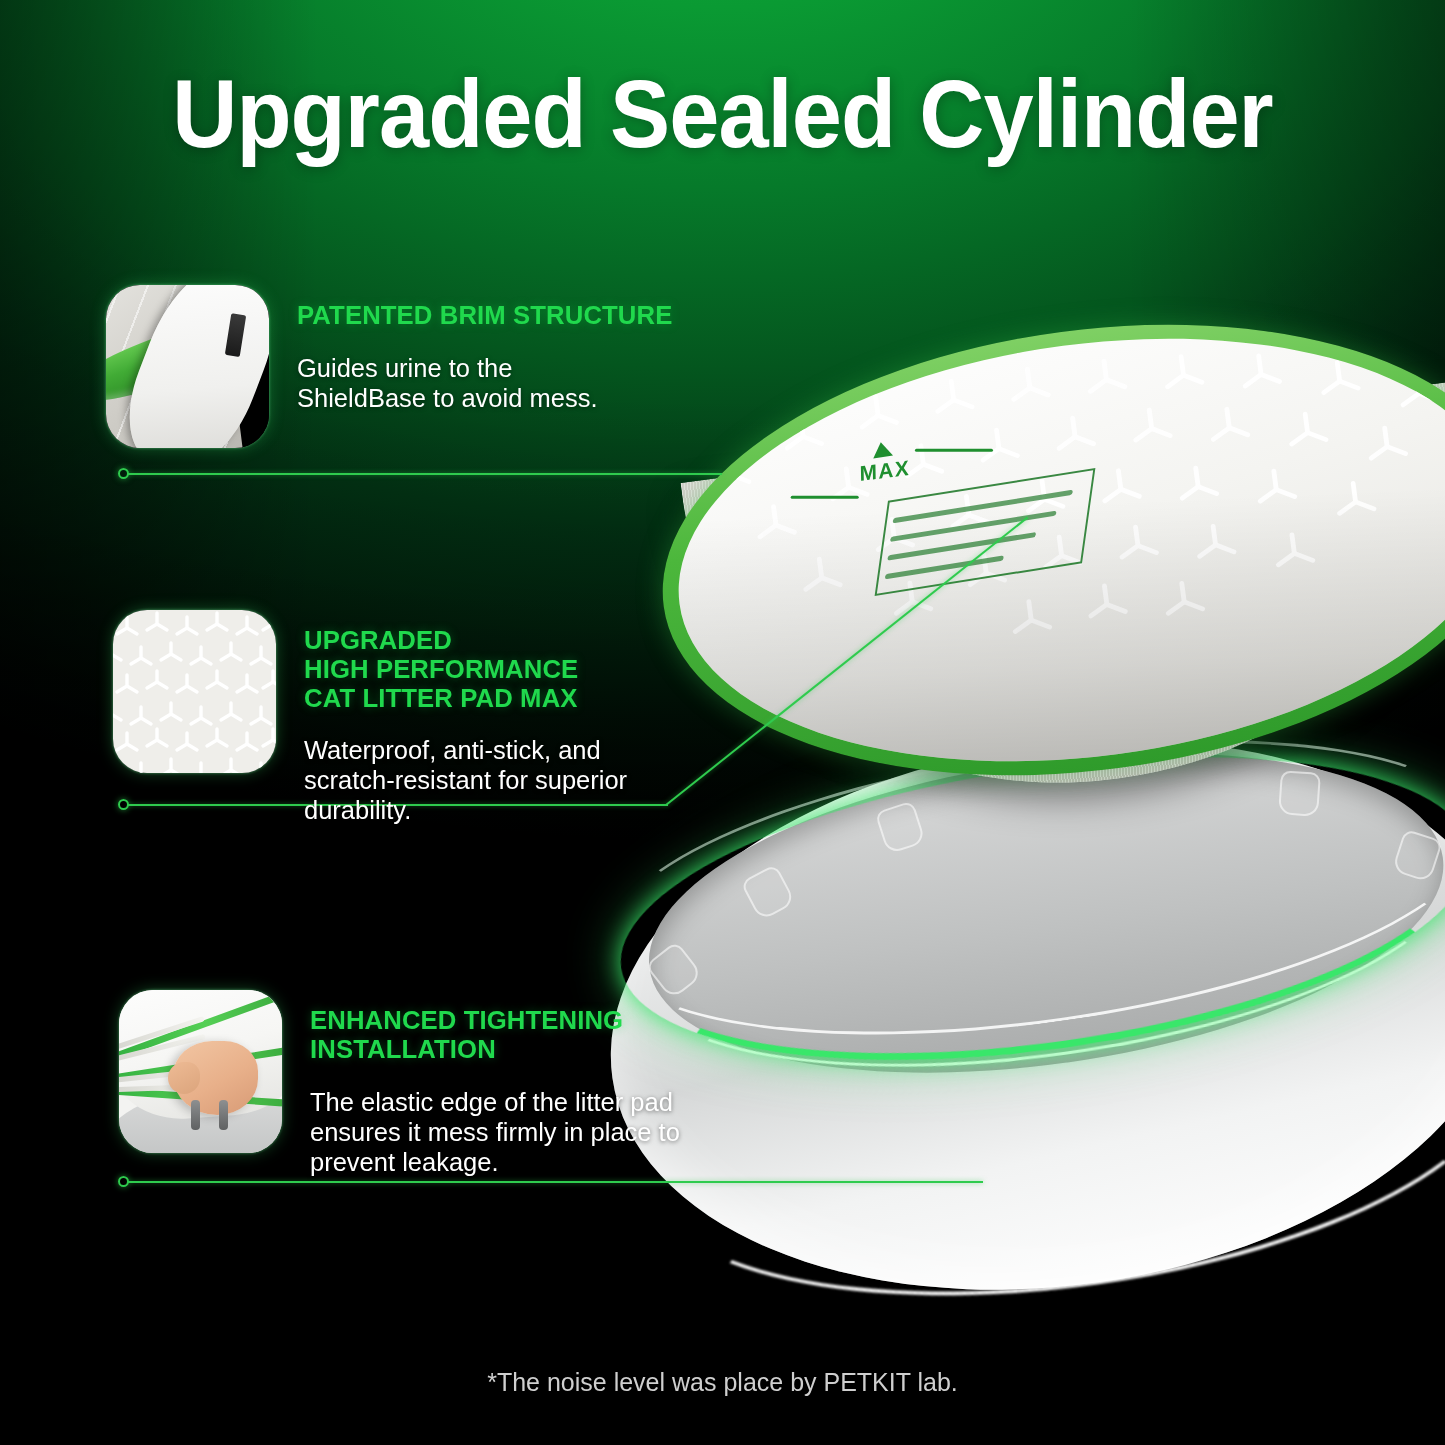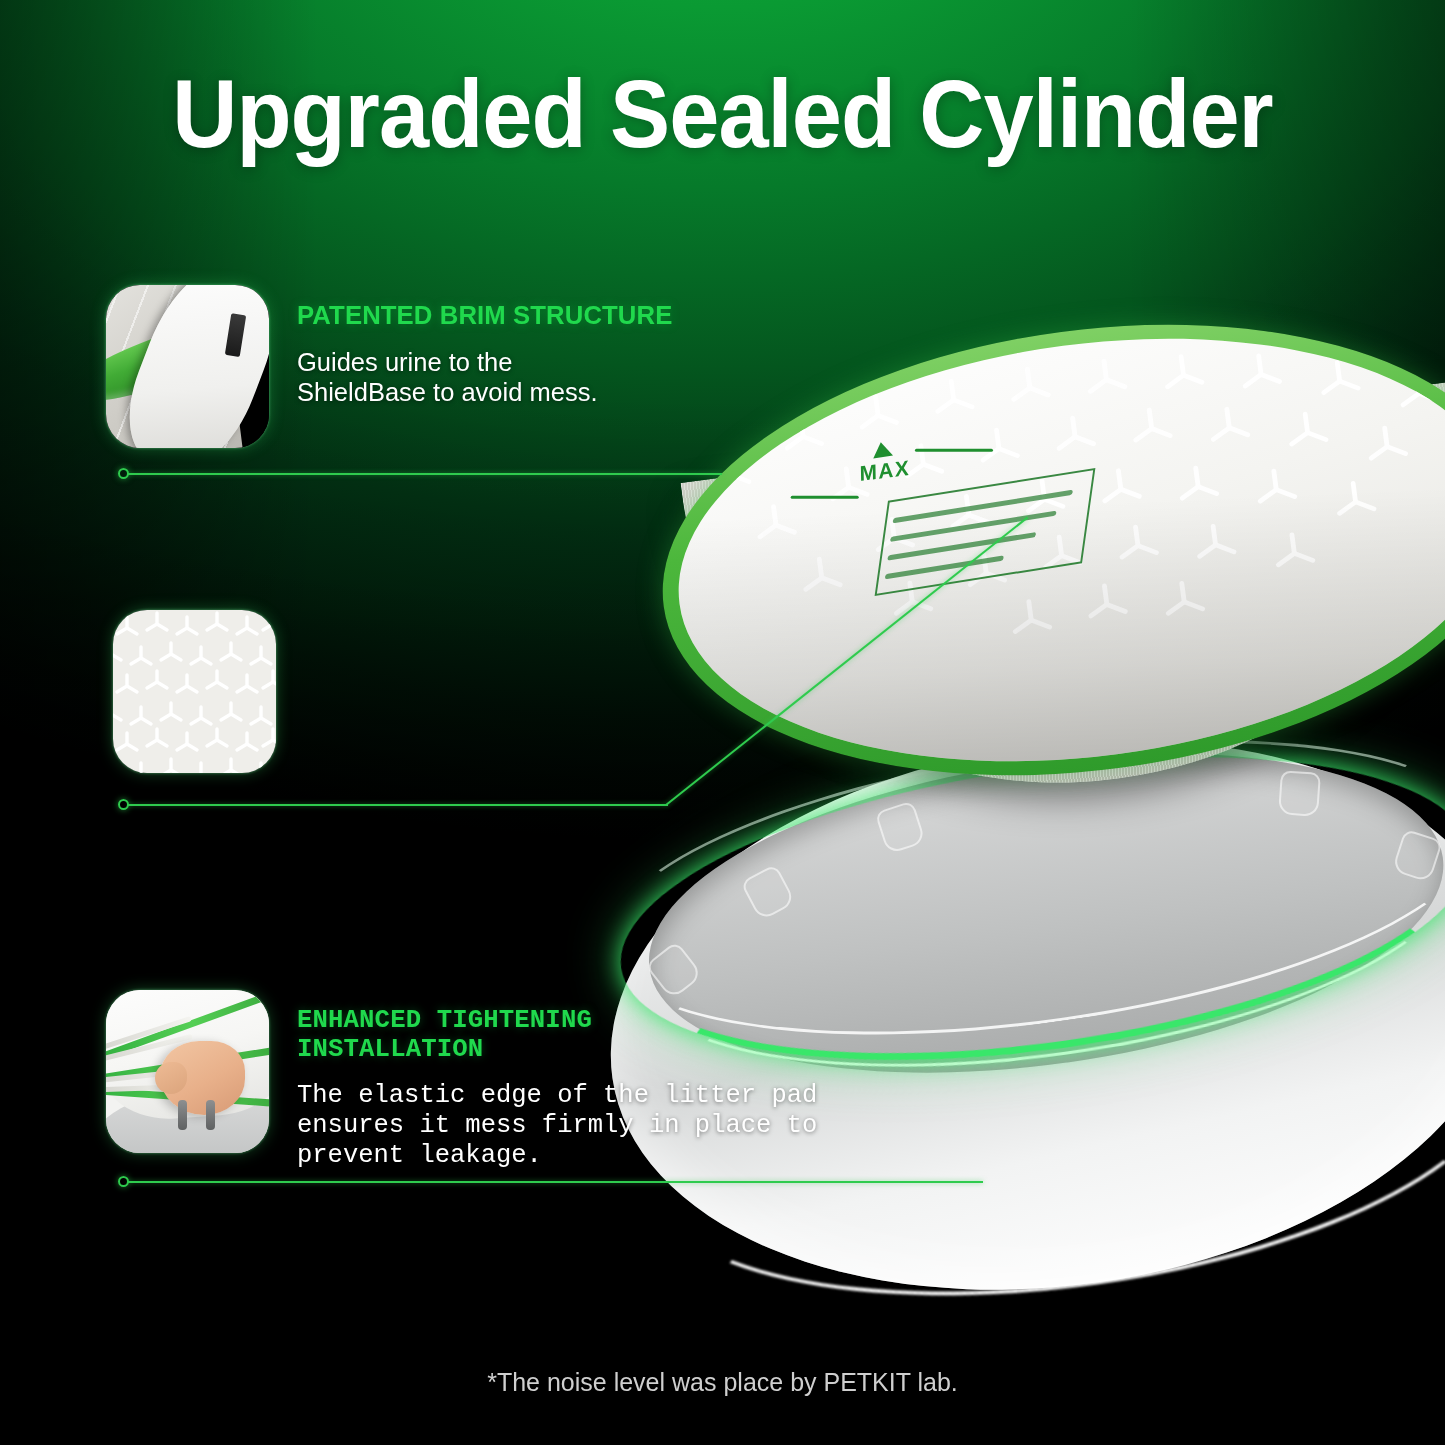--- a/index.html
+++ b/index.html
@@ -68,28 +68,28 @@
     letter-spacing:0.1px;
     transform:scaleX(0.97);
     transform-origin:left center;
     text-shadow:0 0 10px rgba(20,200,70,0.35);
     white-space:pre-line;
   }
   .fbody{
     color:#fff;
     font-size:25.5px;
     line-height:1.18;
-    margin-top:17px;
+    margin-top:23px;
     white-space:pre-line;
     text-shadow:0 1px 4px rgba(0,0,0,0.5);
   }
 
   #feature-0{ top:285px; left:106px; }
   #feature-1{ top:610px; left:113px; }
-  #feature-2{ top:990px; left:106px;font-family:Liberation Mono, monospace; }
+  #feature-2{ top:990px; left:119px; }
 
   
   .t-brim{ position:absolute; inset:0; background:#050505; }
   .t-brim .panel{
     position:absolute; left:-18%; top:-10%; width:95%; height:120%;
     background:
       repeating-linear-gradient(118deg, rgba(255,255,255,0.55) 0 2px, rgba(0,0,0,0) 2px 26px),
       linear-gradient(150deg,#e9e8e4 0%,#cfcdc7 55%,#b9b7b1 100%);
     transform:rotate(-7deg);
   }
@@ -490,20 +490,28 @@
             <use href="#y2" x="-2" y="160"></use>
               <use href="#y2" x="28" y="164"></use>
               <use href="#y2" x="58" y="160"></use>
               <use href="#y2" x="88" y="164"></use>
               <use href="#y2" x="118" y="160"></use>
               <use href="#y2" x="148" y="164"></use>
           </g>
         </svg>
       </div>
     </div>
+    <div class="ftext">
+      <div class="fhead">UPGRADED
+HIGH PERFORMANCE
+CAT LITTER PAD MAX</div>
+      <div class="fbody">Waterproof, anti-stick, and
+scratch-resistant for superior
+durability.</div>
+    </div>
   </div>
 
   <div class="feature" id="feature-2">
     <div class="thumb">
       <div class="t-elastic">
         <div class="base"></div>
         <div class="pad"></div>
         <div class="gstripe" style="top:30px; transform:rotate(-20deg);"></div>
         <div class="gstripe" style="top:70px; transform:rotate(-9deg);"></div>
         <div class="gstripe" style="top:104px; transform:rotate(4deg);"></div>

